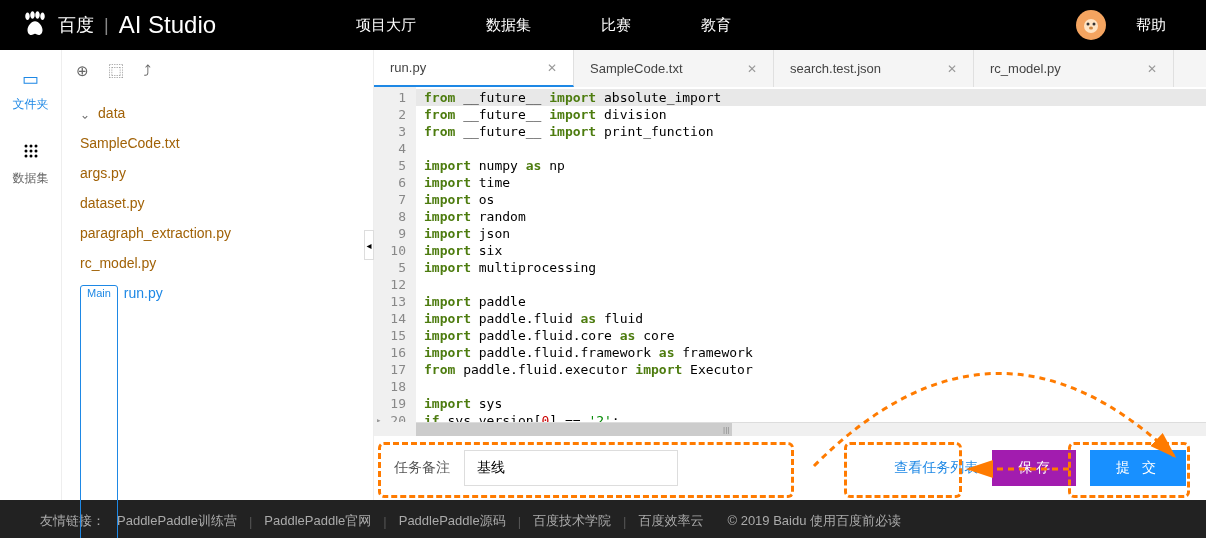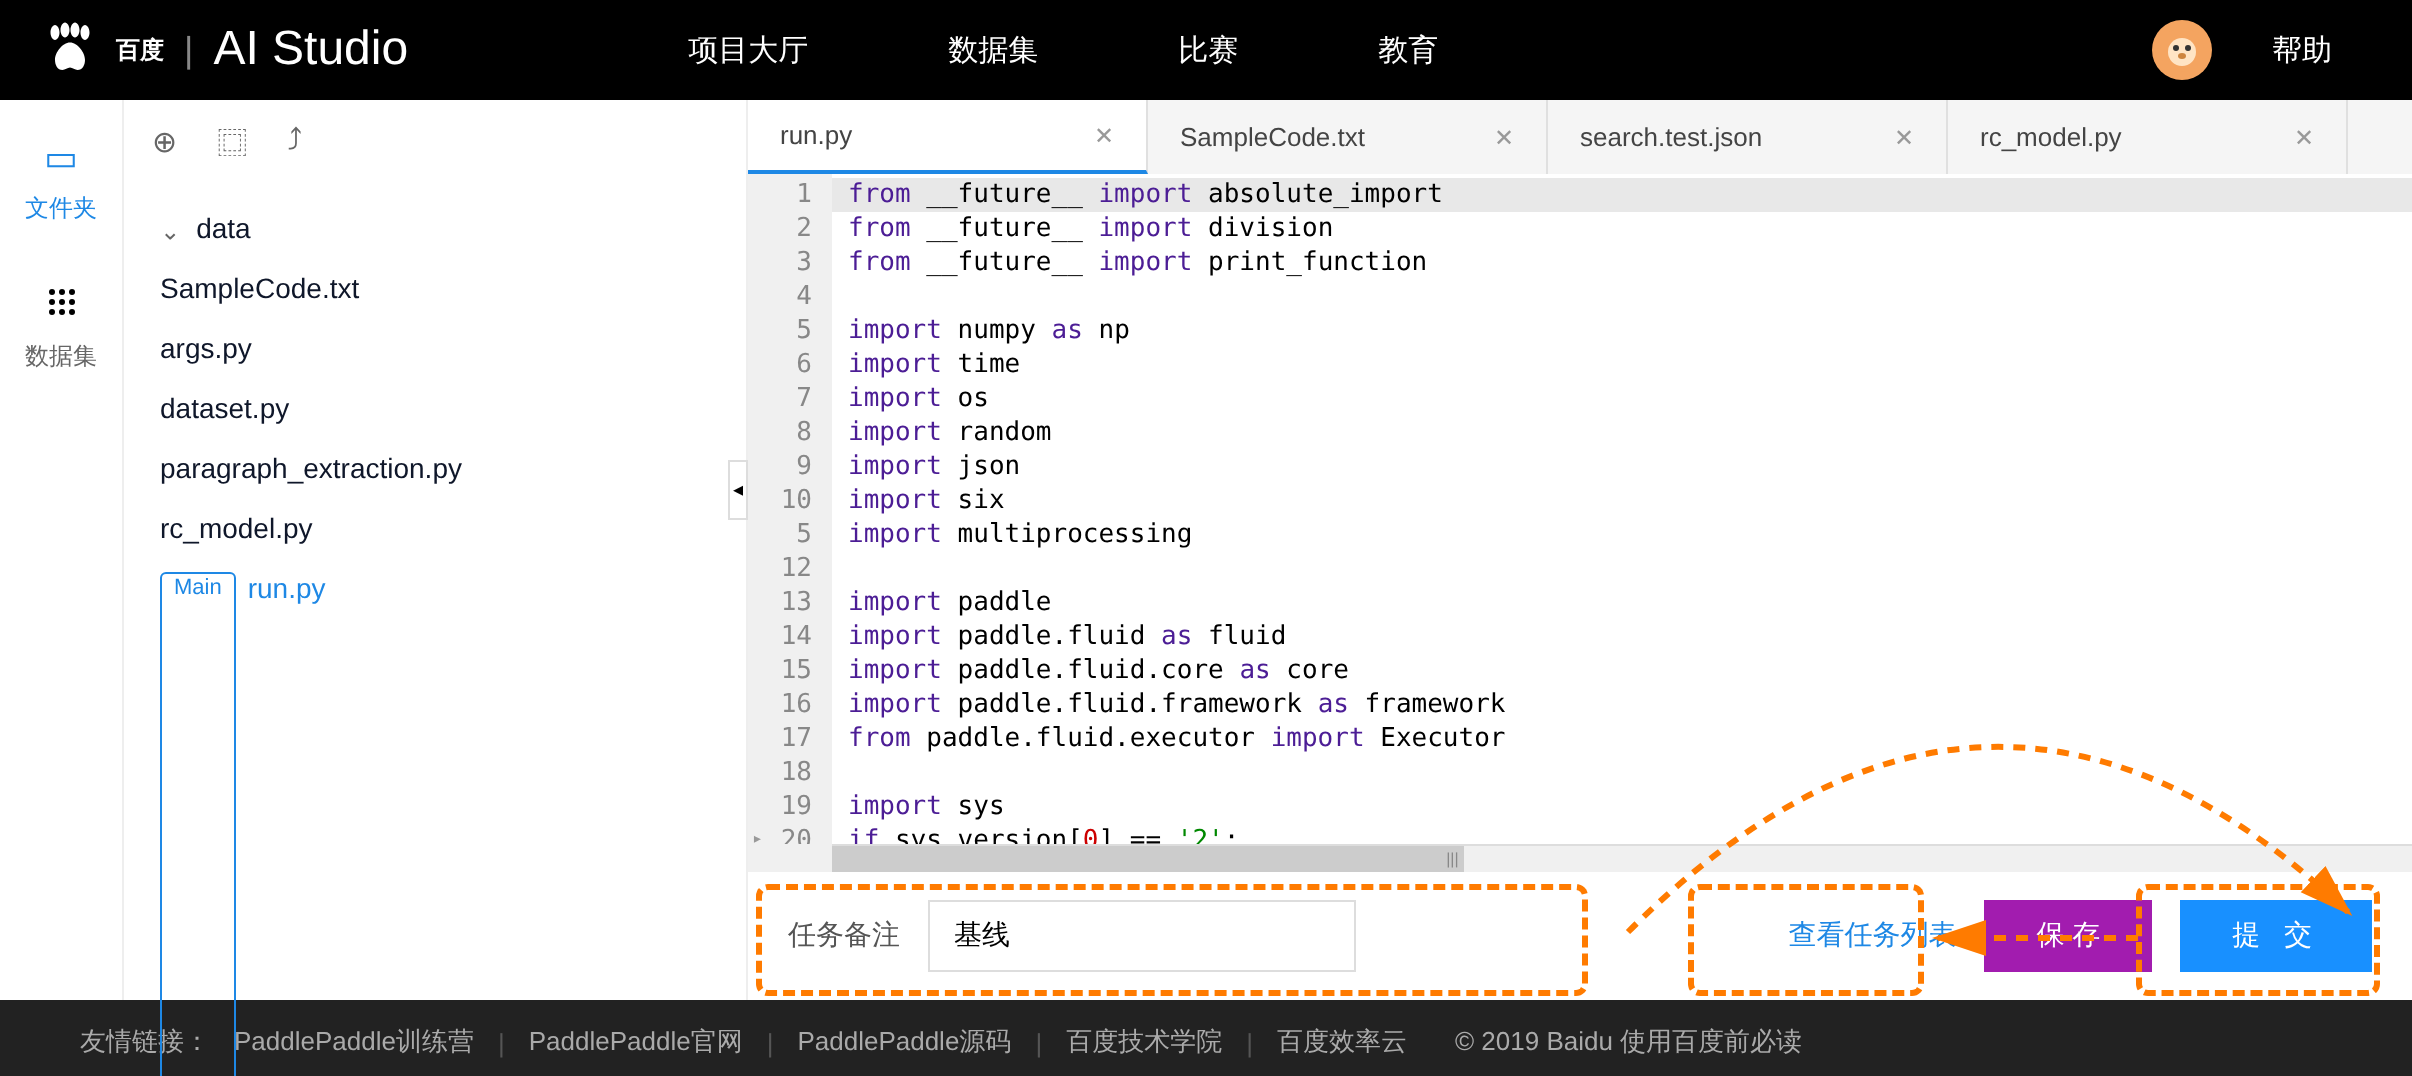--- a/index.html
+++ b/index.html
@@ -1,57 +1,57 @@
 <!DOCTYPE html>
 <html><head>
 <meta charset="utf-8">
 <style>
 * { box-sizing: border-box; margin: 0; padding: 0; }
 body { font-family: "Microsoft YaHei", Arial, sans-serif; font-size: 13px; background: #fff; width: 1206px; }
 .topbar { background: #000; height: 50px; display: flex; align-items: center; color: #fff; }
 .logo-area { display: flex; align-items: center; padding: 0 20px; gap: 8px; }
 .bear-logo { width: 30px; height: 30px; fill: #fff; }
-.logo-text { font-size: 12px; font-weight: bold; }
+.logo-text { font-size: 18px; font-weight: normal; }
 .logo-sep { color: #888; font-size: 18px; margin: 0 2px; }
 .logo-sub { font-size: 24px; }
 .nav { display: flex; gap: 70px; margin-left: 120px; align-items: center; }
 .nav span { cursor: pointer; font-size: 15px; }
 .spacer { flex: 1; }
 .avatar { width: 30px; height: 30px; border-radius: 50%; background: #f4a460; display: flex; align-items: center; justify-content: center; margin-right: 30px; }
 .avatar svg { width: 24px; height: 24px; }
 .help { margin-right: 40px; font-size: 15px; cursor: pointer; }
 .main { display: flex; height: 450px; }
 .leftcol { width: 62px; border-right: 1px solid #eee; text-align: center; padding-top: 18px; }
 .left-item { margin-bottom: 30px; cursor: pointer; }
 .left-item.active { color: #1e88e5; }
 .left-icon { font-size: 18px; display: block; margin-bottom: 6px; }
 .left-item.active .left-icon { color: #1e88e5; }
 .left-label { font-size: 12px; }
 .dots-icon { display: inline-block; width: 16px; height: 16px; }
 .filepane { border-right: 1px solid #eee; width: 312px; position: relative; }
 .file-toolbar { display: flex; gap: 20px; padding: 12px 14px; color: #666; }
 .file-toolbar span { cursor: pointer; font-size: 15px; }
 .tree { padding: 6px 14px; }
-.tree-item { padding: 7px 4px; cursor: pointer; font-size: 14px; color: #0f172a; }
+.tree-item { padding: 7px 4px; cursor: pointer; font-size: 14px; color: #a16207; }
 .tree-item.data::before { content: "\2303"; display: inline-block; transform: rotate(180deg); margin-right: 8px; color: #666; font-size: 12px; }
 .tree-item.main { color: #1e88e5; }
 .main-badge { display: inline-block; padding: 1px 6px; border: 1px solid #1e88e5; border-radius: 3px; font-size: 11px; margin-right: 6px; color: #1e88e5; }
 .collapse-handle { position: absolute; right: -1px; top: 180px; width: 10px; height: 30px; background: #fff; border: 1px solid #ddd; display: flex; align-items: center; justify-content: center; cursor: pointer; font-size: 10px; }
 .editor { flex: 1; display: flex; flex-direction: column; }
 .tabs { display: flex; background: #f5f5f5; }
 .tab { padding: 10px 16px; cursor: pointer; font-size: 13px; color: #444; display: flex; align-items: center; gap: 10px; width: 200px; justify-content: space-between; border-right: 1px solid #e0e0e0; }
 .tab.active { background: #fff; border-bottom: 2px solid #1e88e5; }
 .tab-close { color: #999; font-size: 12px; }
 .code-area { flex: 1; display: flex; font-family: Consolas, monospace; font-size: 13px; overflow: hidden; position: relative; }
 .gutter { background: #f0f0f0; text-align: right; padding: 2px 10px 2px 4px; color: #888; line-height: 17px; width: 42px; }
 .gutter .fold { position: relative; }
 .gutter .fold::before { content: "▸"; position: absolute; left: -2px; font-size: 9px; color: #999; }
 .code { padding: 2px 8px; line-height: 17px; white-space: pre; color: #000; flex: 1; position: relative; }
 .code .active-line { background: #e8e8e8; position: absolute; left: 0; right: 0; height: 17px; top: 2px; z-index: -1; }
-.kw { color: #4c1d95; font-weight: normal; }
+.kw { color: #4d7c0f; font-weight: bold; }
 .str { color: #008800; }
 .num { color: #cc0000; }
 .hscroll { height: 14px; background: #f0f0f0; border-top: 1px solid #ddd; position: relative; margin-left: 42px; }
 .hscroll-thumb { position: absolute; left: 0; width: 40%; height: 100%; background: #ccc; }
 .hscroll-track-mid { position: absolute; left: 38%; width: 20px; height: 100%; display: flex; align-items: center; justify-content: center; color: #888; font-size: 8px; }
 .bottom-bar { display: flex; align-items: center; padding: 14px 20px; gap: 14px; position: relative; justify-content: center; }
 .task-label { color: #555; font-size: 14px; }
 .task-input { flex: 1; max-width: 330px; padding: 9px 12px; border: 1px solid #ddd; font-size: 14px; }
 .view-tasks { color: #1e88e5; cursor: pointer; font-size: 14px; }
 .btn { padding: 9px 26px; border: none; cursor: pointer; font-size: 14px; }

